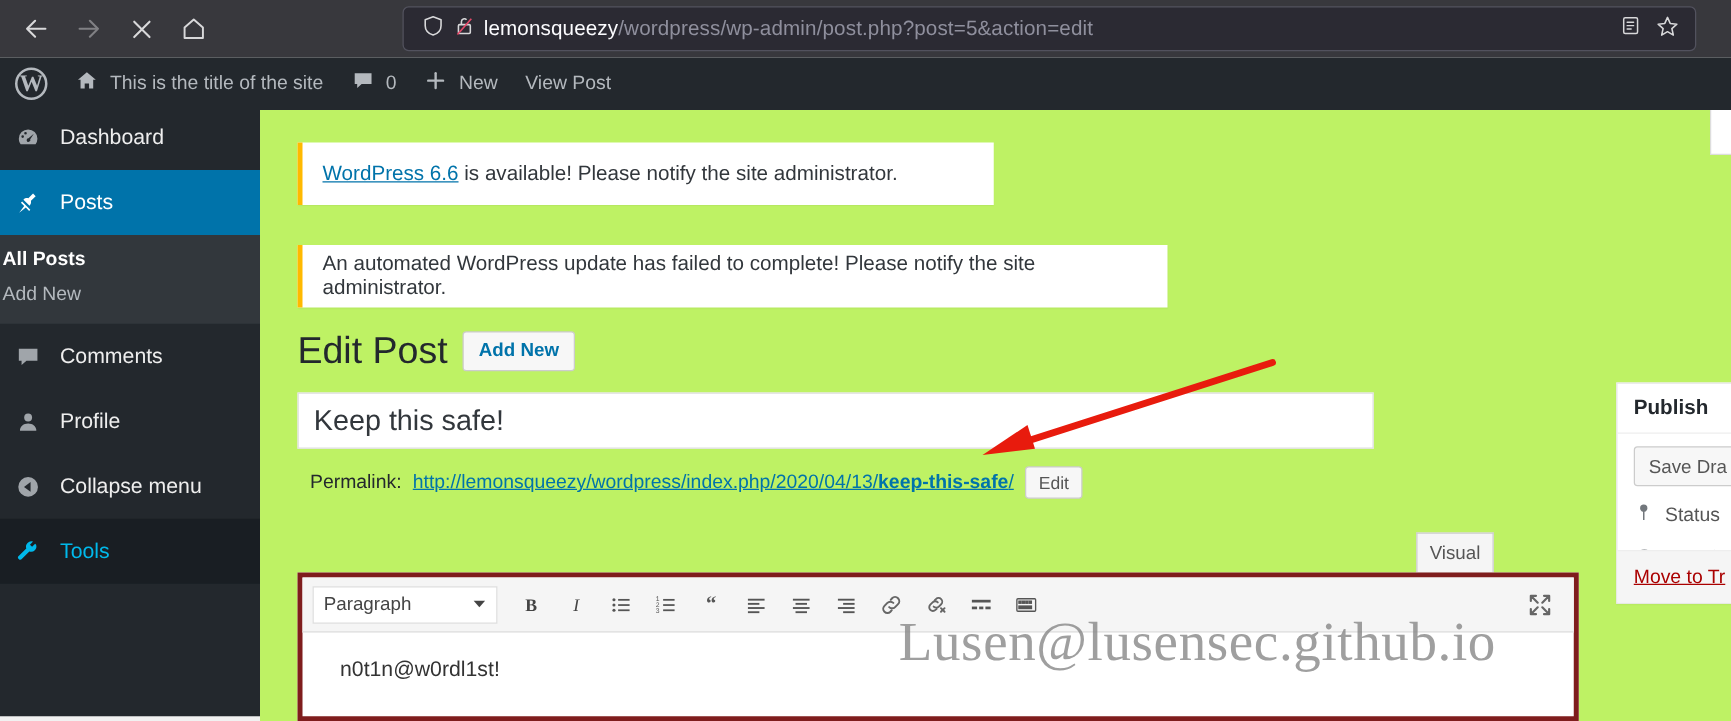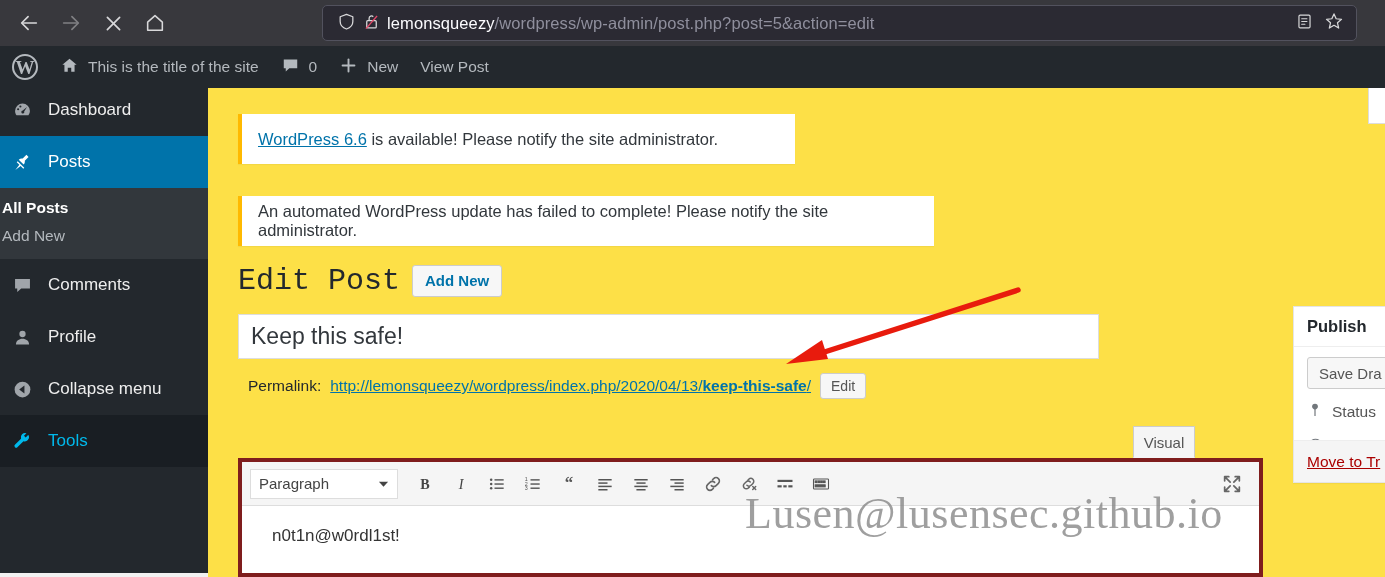--- a/index.html
+++ b/index.html
@@ -111,21 +111,21 @@
     padding: 5px 0 5px 2px;
     font-size: 15.5px;
     color: #b4b9be;
   }
   .submenu-item.current { color: #fff; font-weight: bold; }
 
   
   .content {
     position: absolute; top: 88px; left: 208px;
     width: 1177px; height: 489px;
-    background: #fde047;
+    background: #bef264;
   }
   .screen-meta-box {
     position: absolute; top: 0px; left: 1160px;
     width: 120px; height: 36px;
     background: #fff;
     border: 1px solid #ddd; border-top: none;
   }
 
   .notice {
     position: absolute;
@@ -140,21 +140,21 @@
   .notice a { color: #0073aa; text-decoration: underline; }
   #notice-update { left: 30px; top: 26px; width: 557px; height: 50px; }
   #notice-failed { left: 30px; top: 108px; width: 696px; height: 50px; }
 
   .page-title-row {
     position: absolute; left: 30px; top: 176px;
     display: flex; align-items: center; gap: 12px;
   }
   .page-title {
     font-size: 30px; font-weight: 400; color: #23282d;
-    font-family: Liberation Mono, monospace;
+    font-family: Liberation Sans, sans-serif;
   }
   .page-title-action {
     background: #f7f7f7;
     border: 1px solid #ccc;
     border-radius: 3px;
     color: #0073aa;
     font-size: 15px; font-weight: bold;
     padding: 5px 12px;
     line-height: 1.3;
   }
@@ -276,21 +276,21 @@
 
   
   .arrow-svg {
     position: absolute; left: 770px; top: 282px;
     width: 260px; height: 90px;
     pointer-events: none;
   }
 
   
   .watermark {
-    position: absolute; left: 745px; top: 488px;
+    position: absolute; left: 719px; top: 488px;
     font-family: "Liberation Serif", serif;
     font-size: 44px;
     color: #8a8a8a;
     opacity: 0.82;
     white-space: nowrap;
     letter-spacing: 0.5px;
   }
 </style>
 </head>
 <body>

